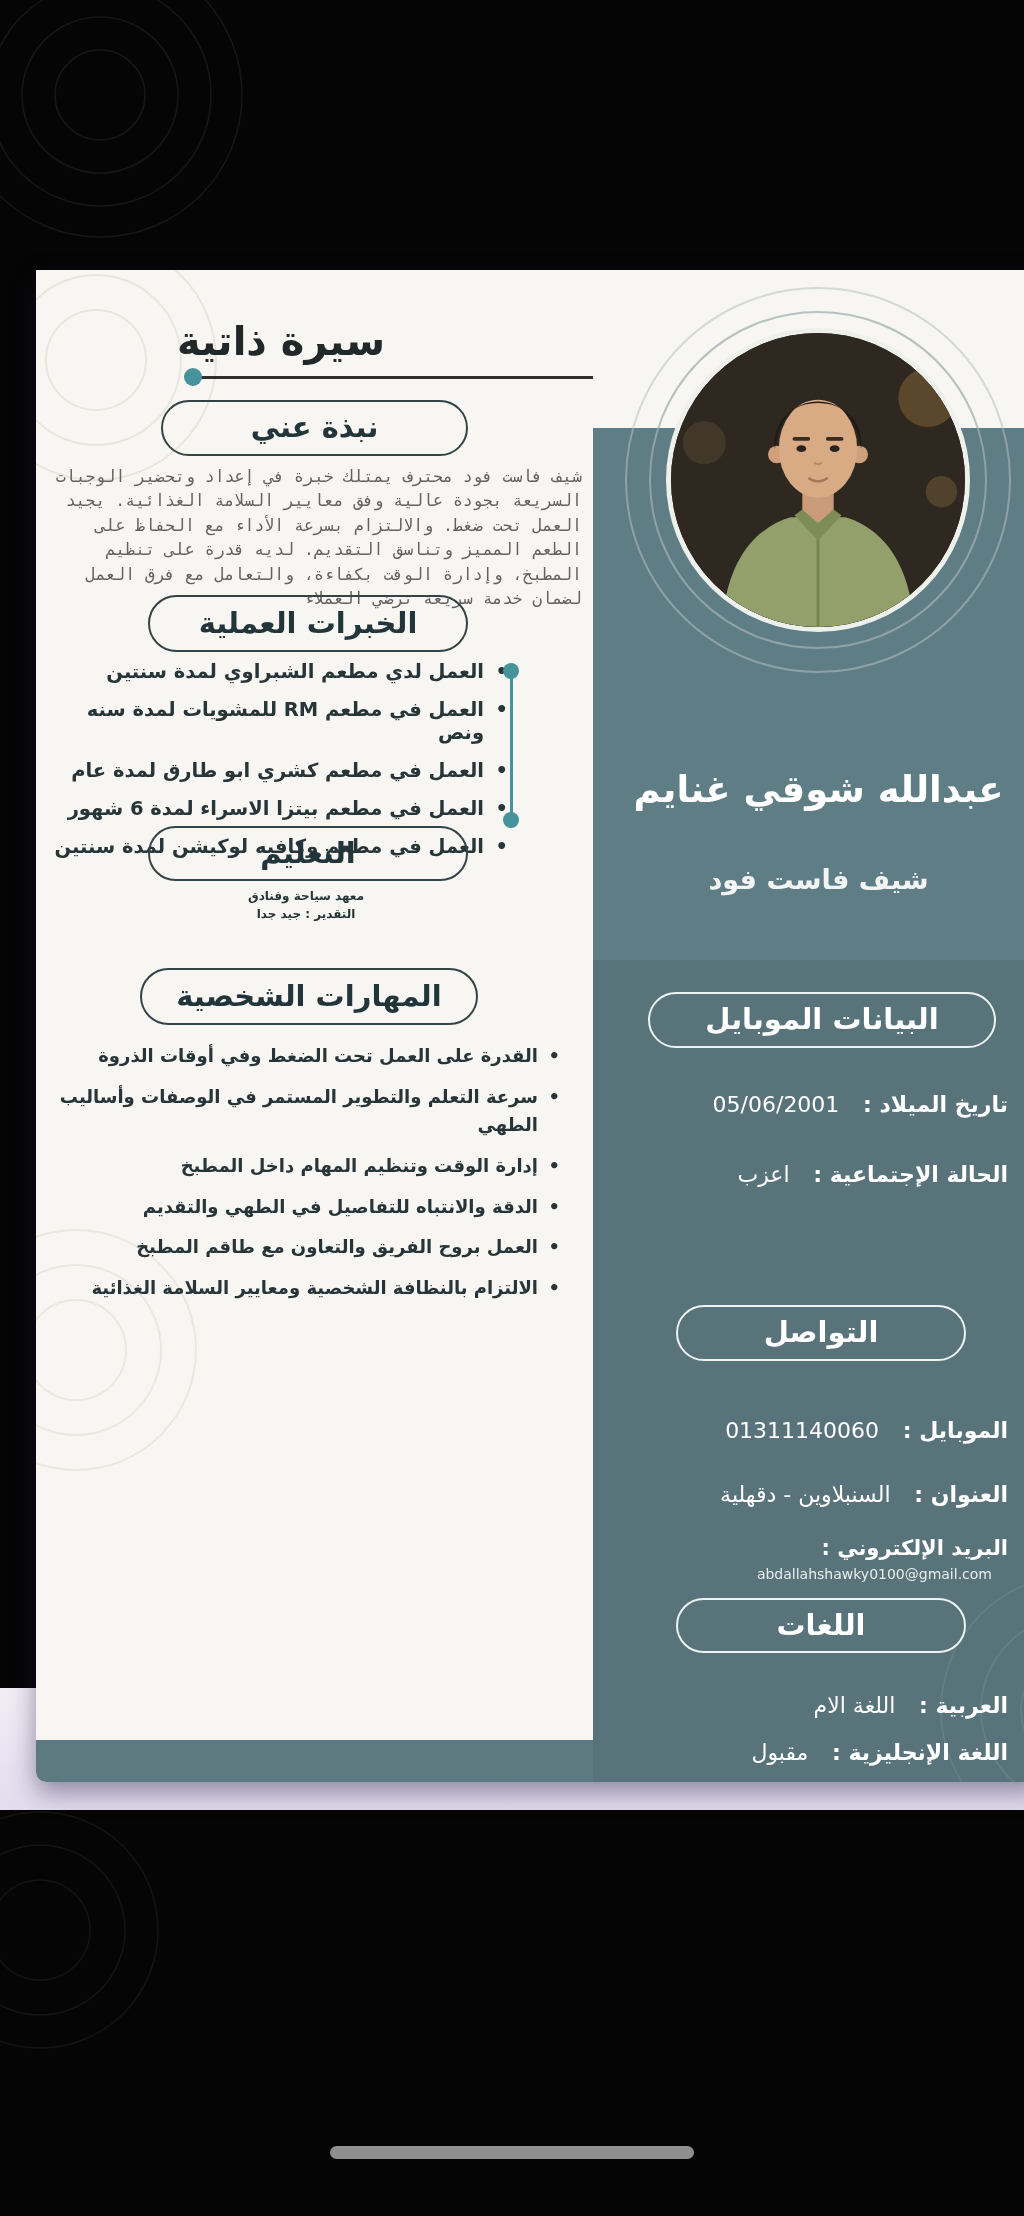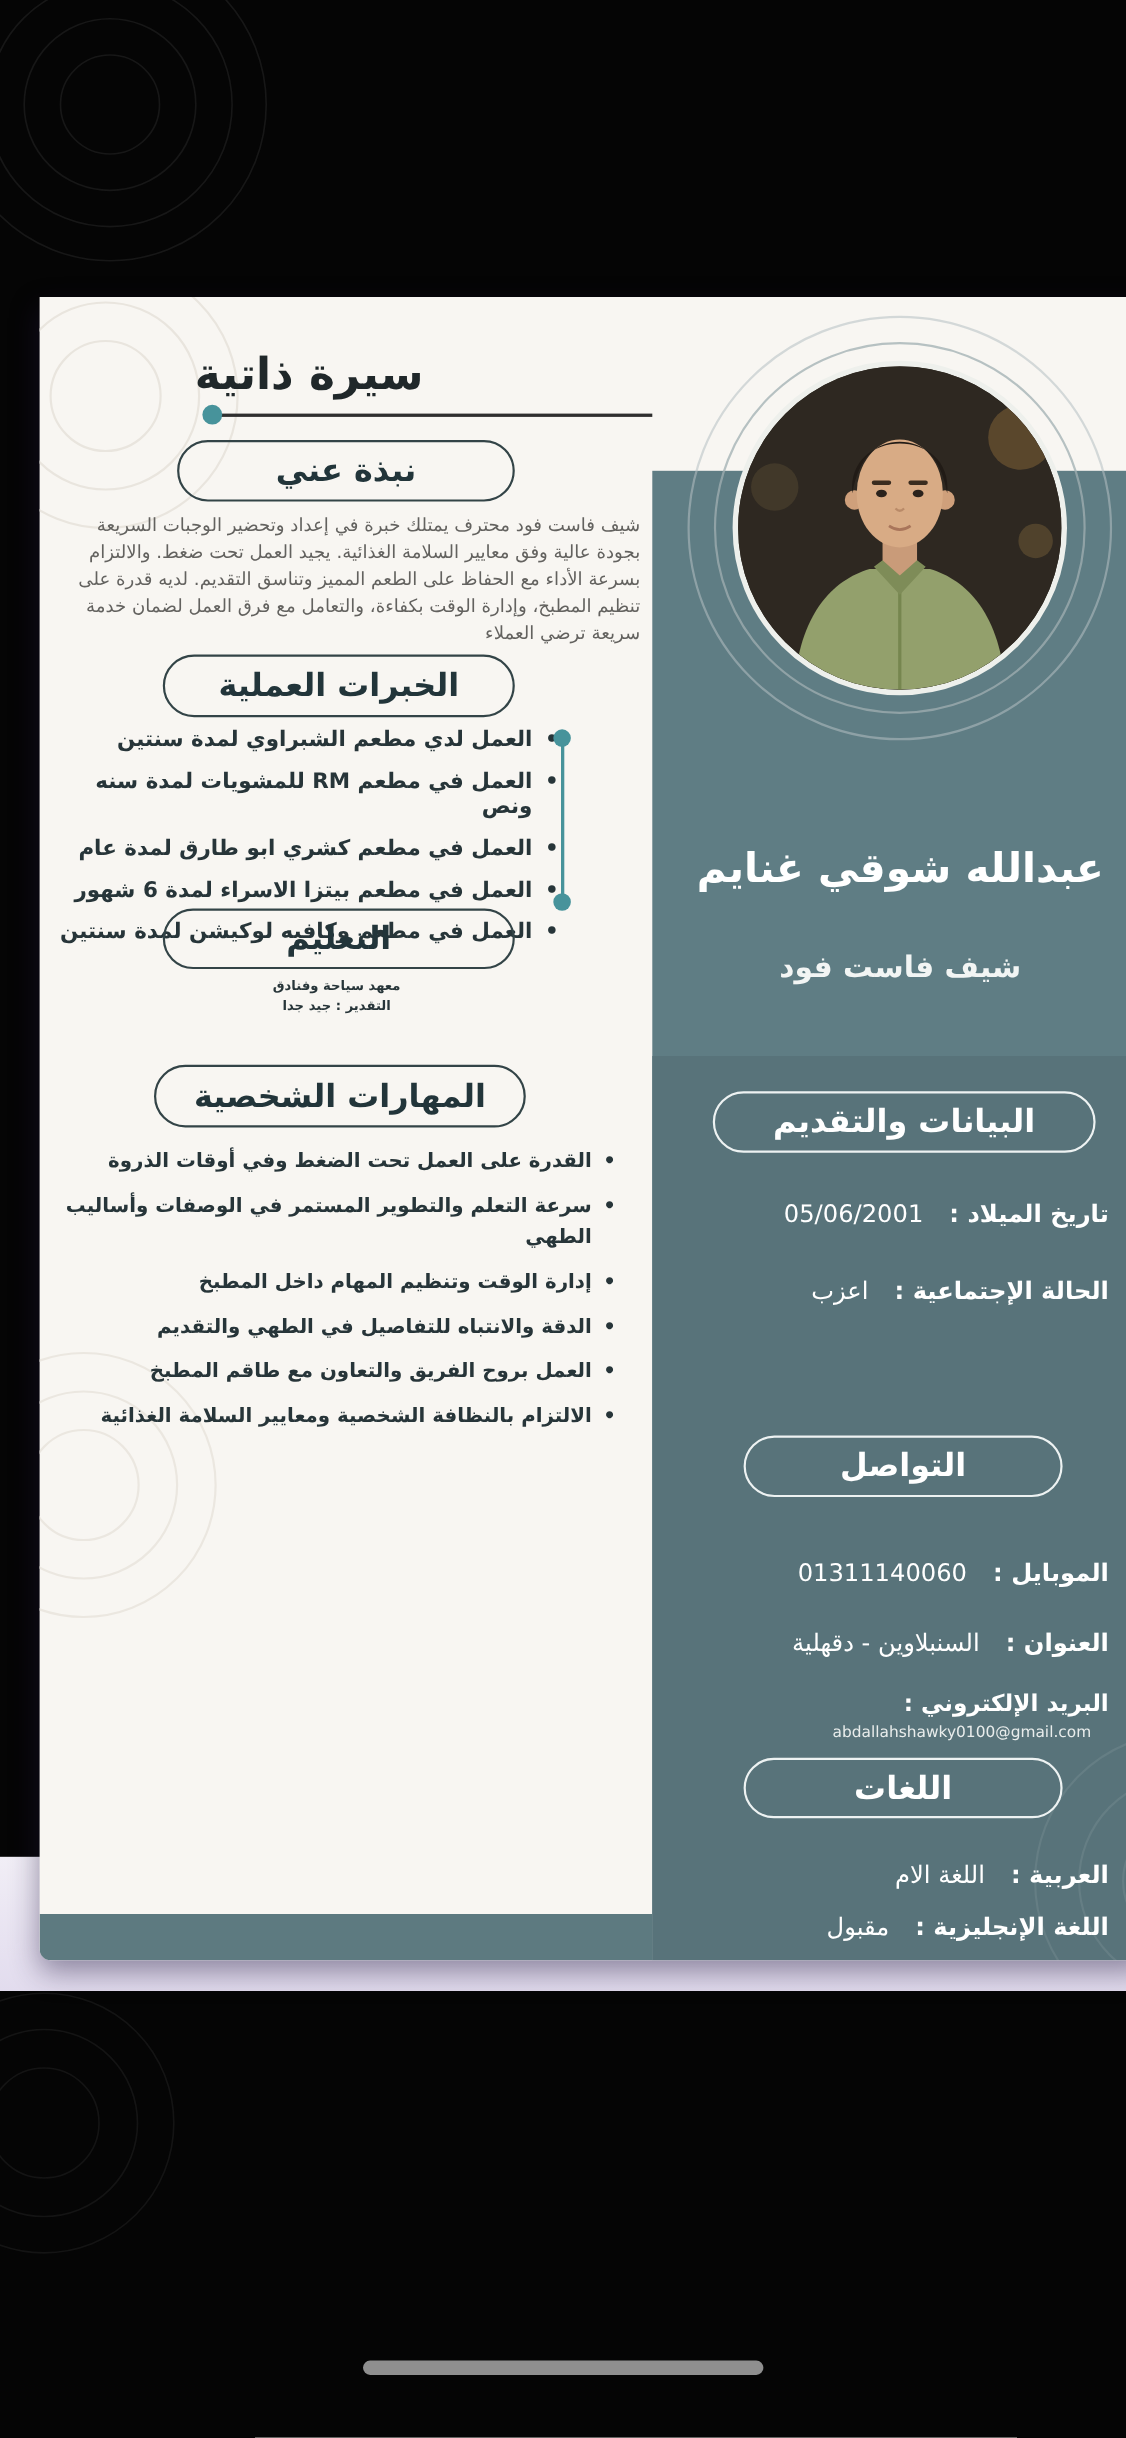--- a/index.html
+++ b/index.html
@@ -58,21 +58,21 @@
   }
   .pill-dark{border:2.5px solid #334447;color:#22353a;font-size:29px;text-align:center;}
   .pill-light{border:2.5px solid #edf2f2;color:#ffffff;font-size:29px;}
   .pill-about{left:125px;top:130px;width:307px;height:56px;line-height:51px;}
   .pill-exp{left:112px;top:325px;width:320px;height:57px;line-height:52px;}
   .pill-edu{left:112px;top:556px;width:320px;height:55px;line-height:50px;}
   .pill-skills{left:104px;top:698px;width:338px;height:57px;line-height:52px;}
   .about-text{
     position:absolute;top:196px;left:12px;width:534px;
     direction:rtl;text-align:right;
-    font-size:16.5px;line-height:1.48;color:#63625f;font-weight:500;
+    font-size:16.5px;line-height:1.48;color:#63625f;font-weight:500;font-family:Liberation Mono, monospace;
   }
   ul.rtl-list{list-style:none;margin:0;padding:0;direction:rtl;}
   ul.rtl-list li{position:relative;text-align:right;color:#273539;font-weight:bold;}
   ul.rtl-list li::before{content:"•";position:absolute;right:0;top:0;color:#273539;}
   .exp-list{position:absolute;top:390px;left:10px;width:462px;}
   .exp-list li{font-size:19.5px;margin-bottom:15px;padding-right:24px;}
   .timeline-line{position:absolute;left:474px;top:400px;width:3px;height:148px;background:#47939b;}
   .timeline-dot{position:absolute;width:16px;height:16px;border-radius:50%;background:#47939b;}
   .timeline-dot.top{left:467px;top:393px;}
   .timeline-dot.bottom{left:467px;top:542px;}
@@ -220,21 +220,21 @@
     <li>سرعة التعلم والتطوير المستمر في الوصفات وأساليب الطهي</li>
     <li>إدارة الوقت وتنظيم المهام داخل المطبخ</li>
     <li>الدقة والانتباه للتفاصيل في الطهي والتقديم</li>
     <li>العمل بروح الفريق والتعاون مع طاقم المطبخ</li>
     <li>الالتزام بالنظافة الشخصية ومعايير السلامة الغذائية</li>
   </ul>
 
   <div class="profile-name">عبدالله شوقي غنايم</div>
   <div class="profile-job">شيف فاست فود</div>
 
-  <div class="pill pill-light pill-personal">البيانات والتقديم</div>
+  <div class="pill pill-light pill-personal">البيانات الموبايل</div>
   <div class="side-row row-birth">
     <span class="label">تاريخ الميلاد :</span>
     <span class="value">05/06/2001</span>
   </div>
   <div class="side-row row-marital">
     <span class="label">الحالة الإجتماعية :</span>
     <span class="value">اعزب</span>
   </div>
 
   <div class="pill pill-light pill-contact">التواصل</div>

